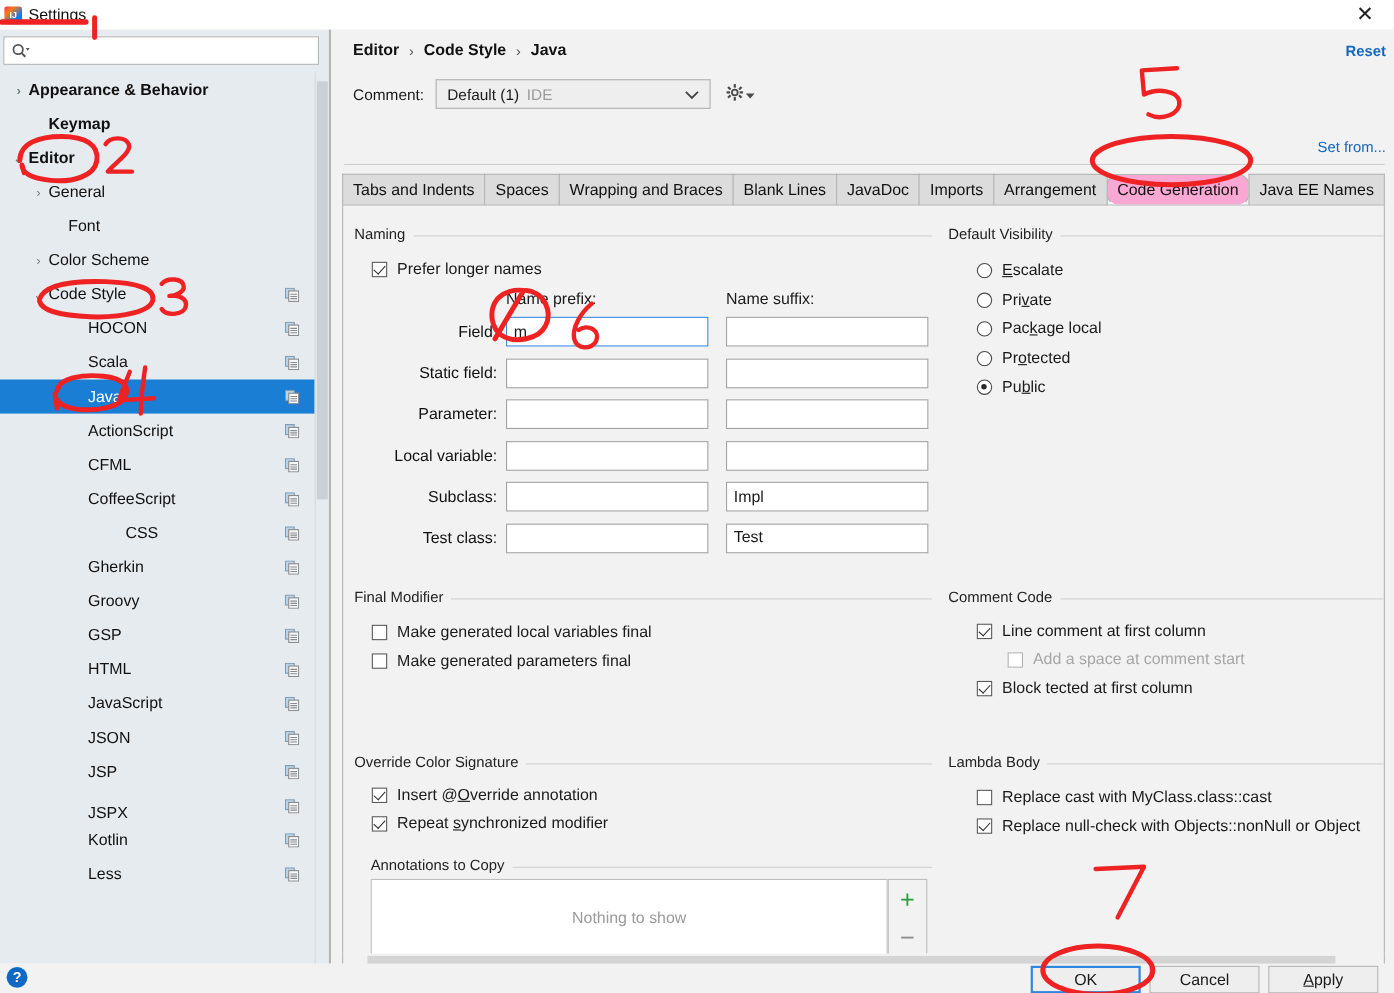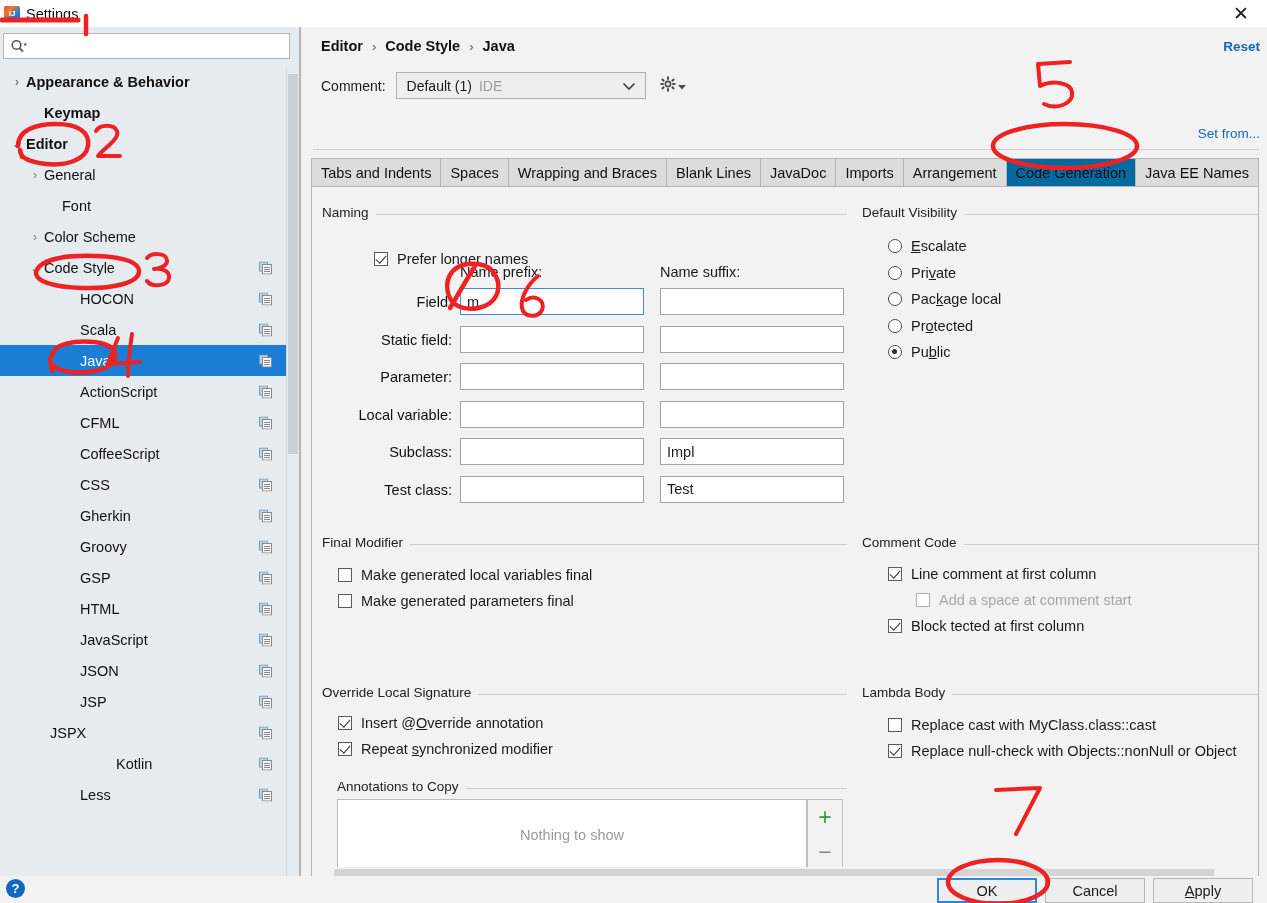--- a/index.html
+++ b/index.html
@@ -133,21 +133,21 @@
   .tabs{
     position:absolute; left:10px; top:131px; height:29px;
     display:flex; align-items:flex-end;
   }
   .tab{
     height:29px; padding:0 9px; display:flex; align-items:center;
     background:#dcdcdc; border:1px solid #b5b5b5; border-bottom:none;
     margin-right:-1px; font-size:14.5px; color:#111; cursor:pointer;
     white-space:nowrap;
   }
-  .tab.active{ background:#0369a1; border-bottom:1px solid #ffffff; }
+  .tab.active{ background:#f9a8d4; border-bottom:1px solid #ffffff;border-radius:11px; }
   .tabs-underline{
     position:absolute; left:10px; top:159px; width:948px; height:1px;
     background:#b5b5b5;
   }
 
   
   .content{
     position:absolute; left:10px; top:160px; width:948px; height:680px;
     background:#f2f2f2; border-left:1px solid #b5b5b5; border-right:1px solid #b5b5b5;
     overflow:hidden;
@@ -365,21 +365,21 @@
           <span class="arrow"></span>
           <span class="lbl">CoffeeScript</span>
           <span class="copy-icon"><svg width="13" height="13" viewBox="0 0 13 13">
               <rect x="0.5" y="0.5" width="8" height="9" fill="#bcd3e6" stroke="#7d9bb5"></rect>
               <rect x="3.5" y="3" width="9" height="9.5" fill="#f4f7fa" stroke="#8a8a8a"></rect>
               <line x1="5" y1="6" x2="11" y2="6" stroke="#8a8a8a"></line>
               <line x1="5" y1="8" x2="11" y2="8" stroke="#8a8a8a"></line>
               <line x1="5" y1="10" x2="11" y2="10" stroke="#8a8a8a"></line>
             </svg></span>
         </div>
-        <div class="tnode" style="padding-left: 62px;">
+        <div class="tnode" style="padding-left: 96px;">
           <span class="arrow"></span>
           <span class="lbl">CSS</span>
           <span class="copy-icon"><svg width="13" height="13" viewBox="0 0 13 13">
               <rect x="0.5" y="0.5" width="8" height="9" fill="#bcd3e6" stroke="#7d9bb5"></rect>
               <rect x="3.5" y="3" width="9" height="9.5" fill="#f4f7fa" stroke="#8a8a8a"></rect>
               <line x1="5" y1="6" x2="11" y2="6" stroke="#8a8a8a"></line>
               <line x1="5" y1="8" x2="11" y2="8" stroke="#8a8a8a"></line>
               <line x1="5" y1="10" x2="11" y2="10" stroke="#8a8a8a"></line>
             </svg></span>
         </div>
@@ -453,32 +453,32 @@
           <span class="arrow"></span>
           <span class="lbl">JSP</span>
           <span class="copy-icon"><svg width="13" height="13" viewBox="0 0 13 13">
               <rect x="0.5" y="0.5" width="8" height="9" fill="#bcd3e6" stroke="#7d9bb5"></rect>
               <rect x="3.5" y="3" width="9" height="9.5" fill="#f4f7fa" stroke="#8a8a8a"></rect>
               <line x1="5" y1="6" x2="11" y2="6" stroke="#8a8a8a"></line>
               <line x1="5" y1="8" x2="11" y2="8" stroke="#8a8a8a"></line>
               <line x1="5" y1="10" x2="11" y2="10" stroke="#8a8a8a"></line>
             </svg></span>
         </div>
-        <div class="tnode" style="padding-left: 32px;">
+        <div class="tnode" style="padding-left: 62px; align-items: flex-end;">
           <span class="arrow"></span>
           <span class="lbl">JSPX</span>
           <span class="copy-icon"><svg width="13" height="13" viewBox="0 0 13 13">
               <rect x="0.5" y="0.5" width="8" height="9" fill="#bcd3e6" stroke="#7d9bb5"></rect>
               <rect x="3.5" y="3" width="9" height="9.5" fill="#f4f7fa" stroke="#8a8a8a"></rect>
               <line x1="5" y1="6" x2="11" y2="6" stroke="#8a8a8a"></line>
               <line x1="5" y1="8" x2="11" y2="8" stroke="#8a8a8a"></line>
               <line x1="5" y1="10" x2="11" y2="10" stroke="#8a8a8a"></line>
             </svg></span>
         </div>
-        <div class="tnode" style="padding-left: 98px;">
+        <div class="tnode" style="padding-left: 62px;">
           <span class="arrow"></span>
           <span class="lbl">Kotlin</span>
           <span class="copy-icon"><svg width="13" height="13" viewBox="0 0 13 13">
               <rect x="0.5" y="0.5" width="8" height="9" fill="#bcd3e6" stroke="#7d9bb5"></rect>
               <rect x="3.5" y="3" width="9" height="9.5" fill="#f4f7fa" stroke="#8a8a8a"></rect>
               <line x1="5" y1="6" x2="11" y2="6" stroke="#8a8a8a"></line>
               <line x1="5" y1="8" x2="11" y2="8" stroke="#8a8a8a"></line>
               <line x1="5" y1="10" x2="11" y2="10" stroke="#8a8a8a"></line>
             </svg></span>
         </div>
@@ -567,21 +567,21 @@
 
     <div class="content">
 
       <div class="col-left">
 
         <div class="group" style="left:10px; top:18px; width:525px;">
           <div class="group-line"></div>
           <div class="group-title">Naming</div>
         </div>
 
-        <div class="chk-row" style="position:absolute; left:26px; top:59px;margin-left:36px;">
+        <div class="chk-row" style="position:absolute; left:26px; top:45px;">
           <span class="chk checked"></span>
           <span>Prefer longer names</span>
         </div>
 
         <div class="hdr-label" style="left:148px; top:77px;">Name prefix:</div>
         <div class="hdr-label" style="left:348px; top:77px;">Name suffix:</div>
 
         <div id="naming-rows">
             <div class="field-label" style="left: 0px; top: 107px; width: 140px;">Field:</div>
             <div class="tinput focused" style="left: 148px; top: 101px; width: 184px;">m</div>
@@ -613,21 +613,21 @@
               <span>Make generated local variables final</span>
             </div>
             <div class="chk-row">
               <span class="chk"></span>
               <span>Make generated parameters final</span>
             </div>
           </div>
 
         <div class="group" style="left:10px; top:498px; width:525px;">
           <div class="group-line"></div>
-          <div class="group-title">Override Local Signature</div>
+          <div class="group-title">Override Color Signature</div>
         </div>
         <div id="oms-items" style="position:absolute; left:26px; top:523px;">
             <div class="chk-row">
               <span class="chk checked"></span>
               <span>Insert @<u class="mn">O</u>verride annotation</span>
             </div>
             <div class="chk-row">
               <span class="chk checked"></span>
               <span>Repeat <u class="mn">s</u>ynchronized modifier</span>
             </div>

